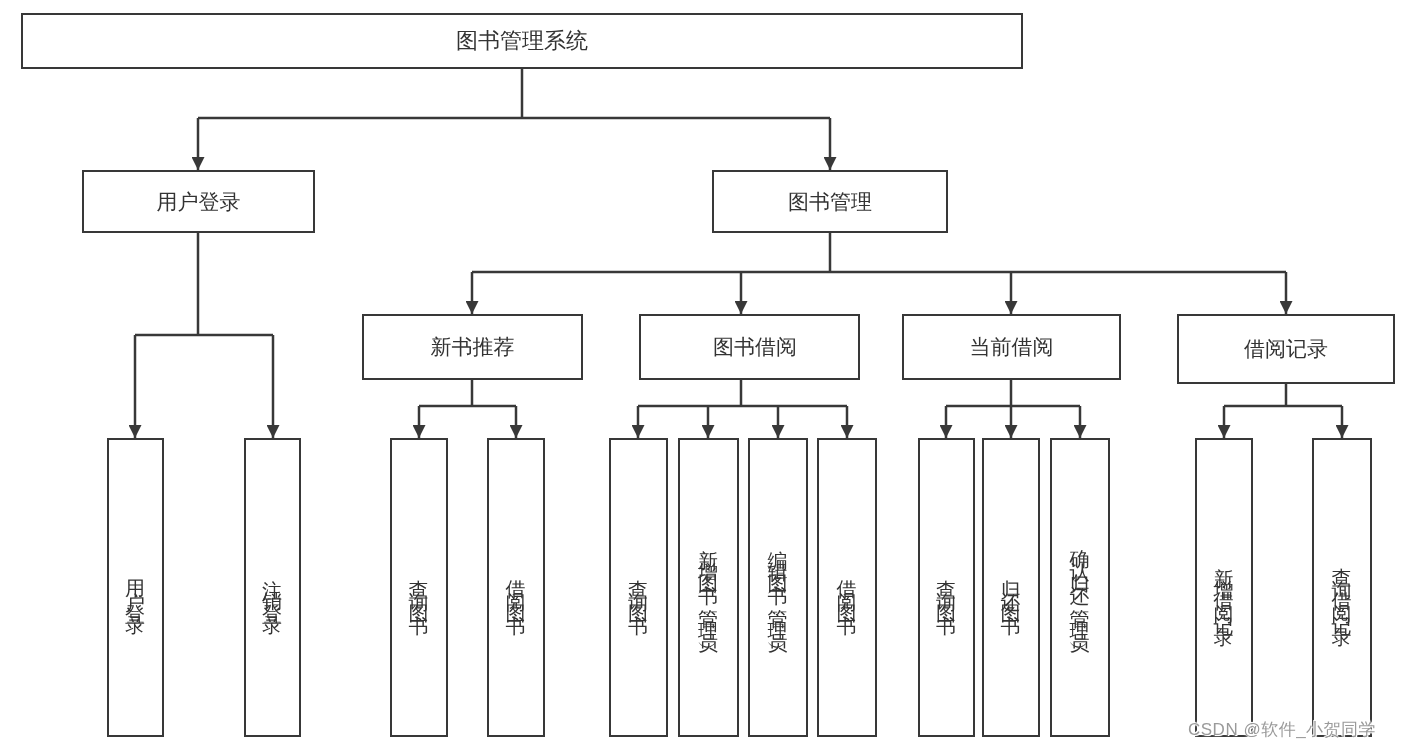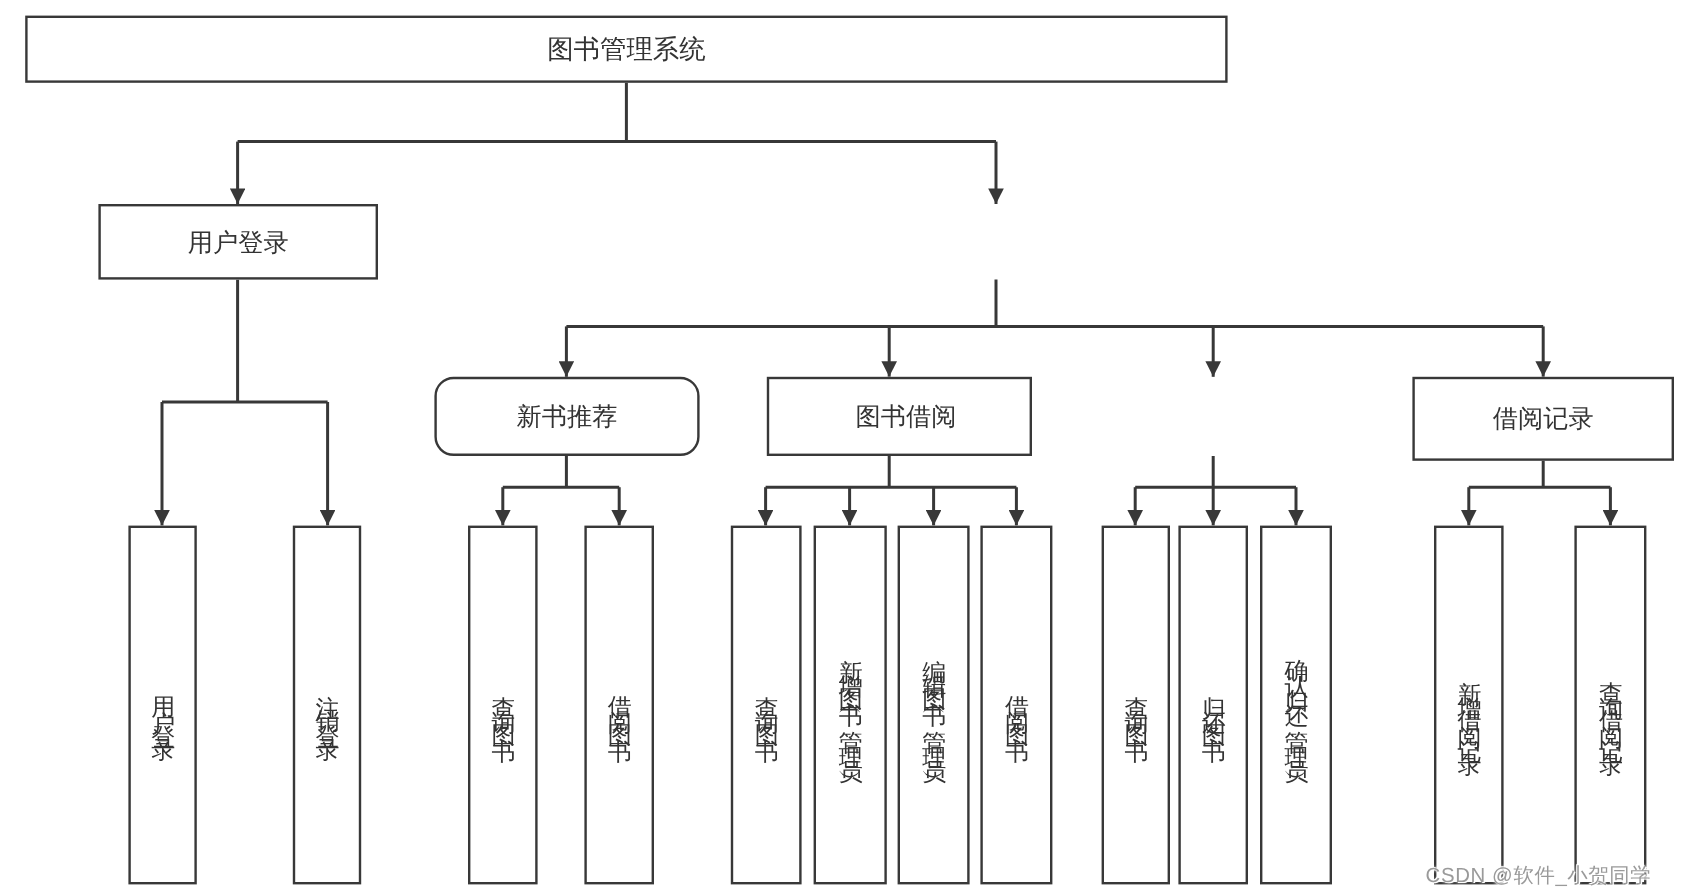--- a/index.html
+++ b/index.html
@@ -100,26 +100,32 @@
     </g>
   </svg>
 
   <div class="hnode root" style="left:21px;top:13px;width:1002px;height:56px;">
     <span>图书管理系统</span>
   </div>
 
   <div class="hnode" style="left:82px;top:170px;width:233px;height:63px;">
     <span>用户登录</span>
   </div>
+  <div class="hnode" style="left:712px;top:170px;width:236px;height:63px;">
+    <span>图书管理</span>
+  </div>
 
-  <div class="hnode" style="left:362px;top:314px;width:221px;height:66px;border-radius:16px;">
+  <div class="hnode" style="left:362px;top:314px;width:221px;height:66px;">
     <span>新书推荐</span>
   </div>
   <div class="hnode" style="left:639px;top:314px;width:221px;height:66px;padding-left:11px;">
     <span>图书借阅</span>
+  </div>
+  <div class="hnode" style="left:902px;top:314px;width:219px;height:66px;">
+    <span>当前借阅</span>
   </div>
   <div class="hnode" style="left:1177px;top:314px;width:218px;height:70px;">
     <span>借阅记录</span>
   </div>
 
   <div class="leaf" style="left:107px;width:57px;">
     <span class="vtext">用户登录</span>
   </div>
   <div class="leaf" style="left:244px;width:57px;">
     <span class="vtext">注销登录</span>

